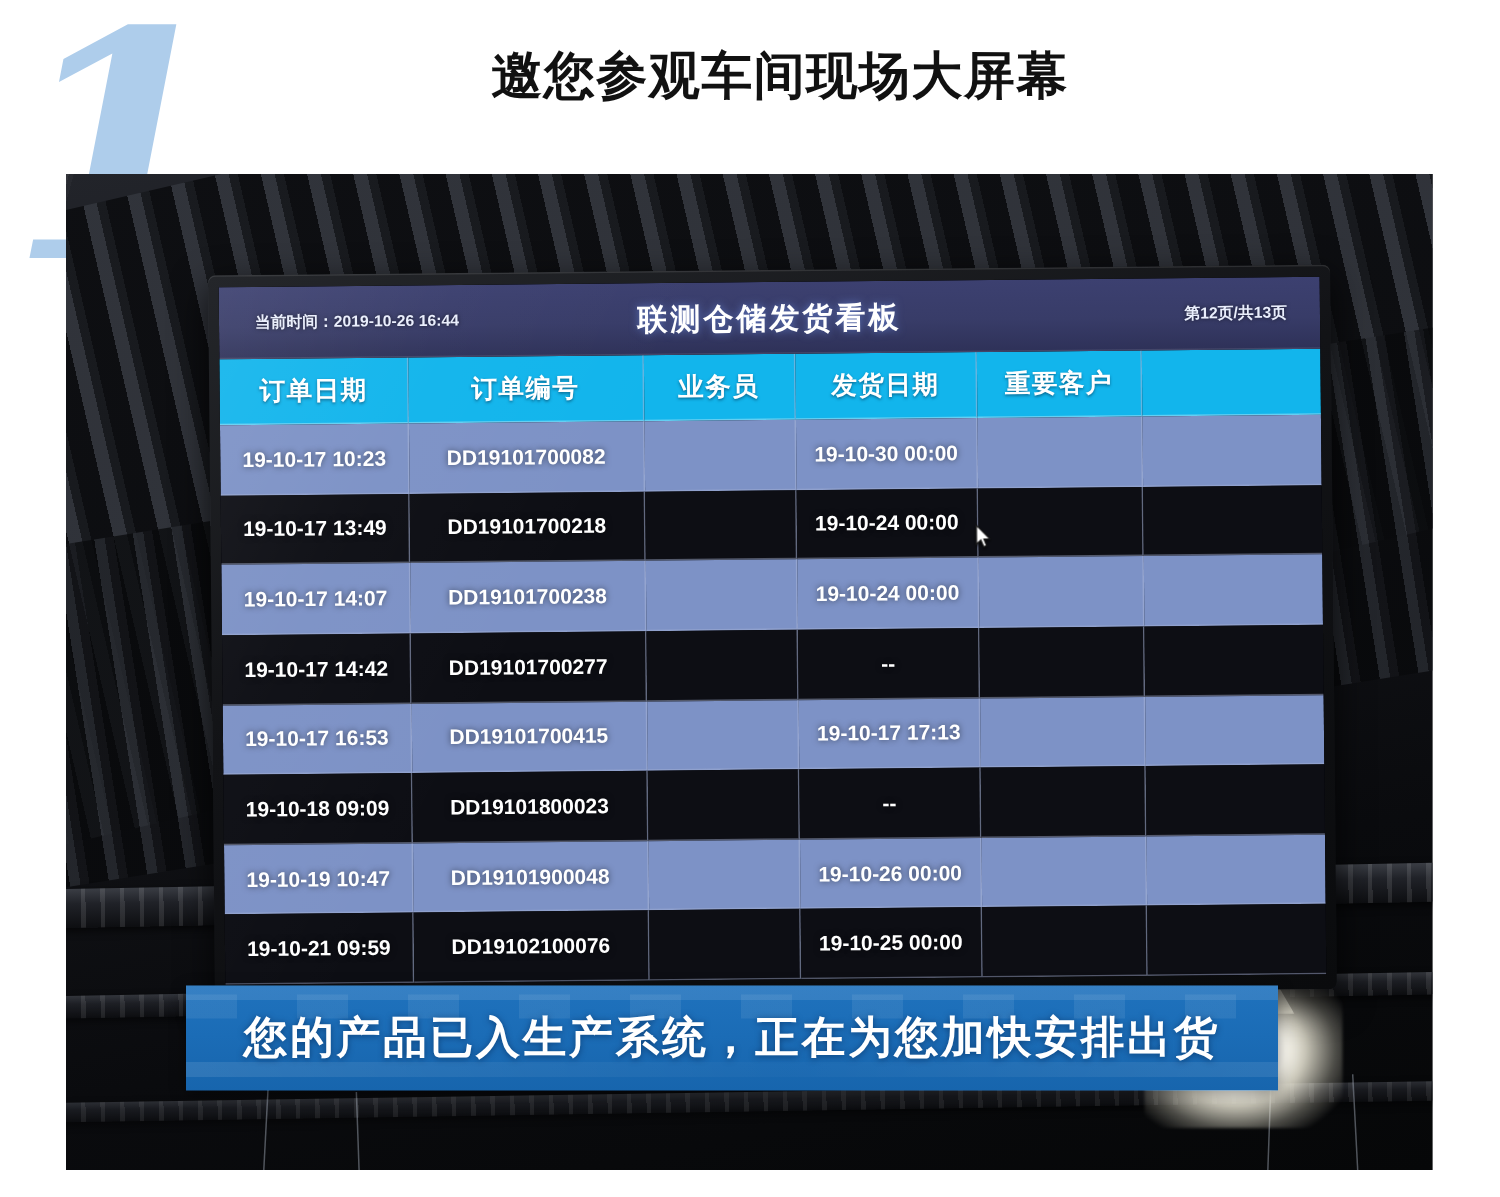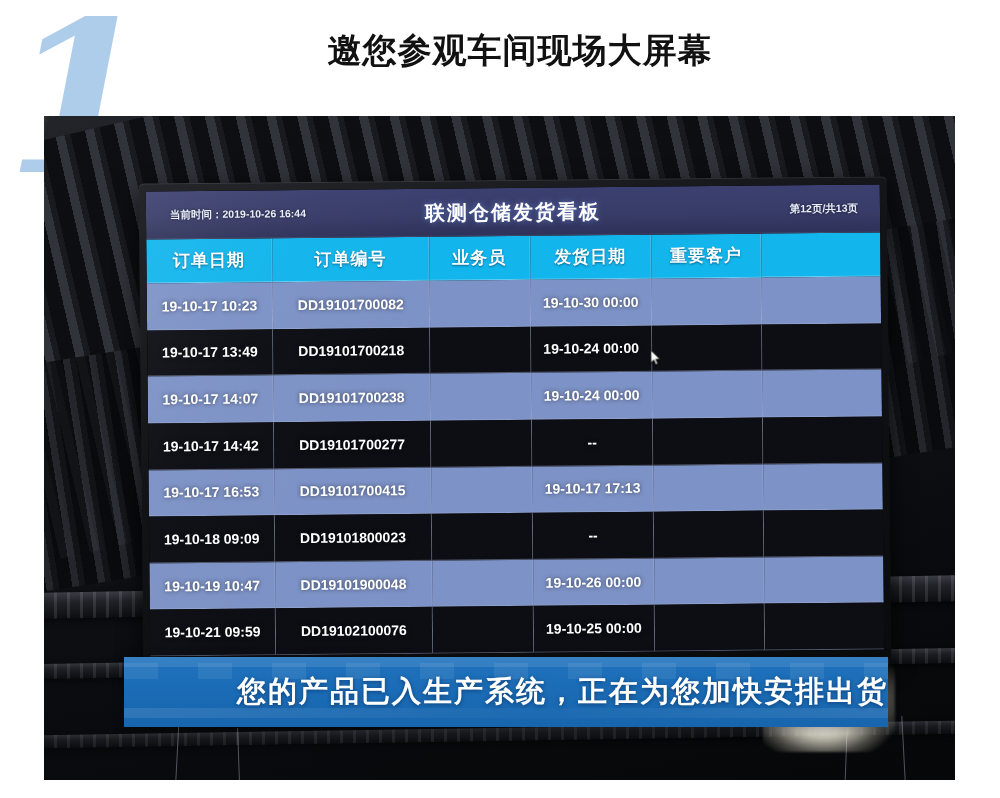--- a/index.html
+++ b/index.html
@@ -195,23 +195,22 @@
     filter:drop-shadow(0 1px 1px rgba(0,0,0,.8));
   }
 
   
   .banner{
     position:absolute;left:124px;top:657px;width:728px;height:70px;
     background:
       linear-gradient(180deg,rgba(255,255,255,.10) 0 10px,rgba(255,255,255,0) 10px 100%),
       linear-gradient(180deg,#1f72bd 0%,#1b6cb6 48%,#1765ad 100%);
     z-index:5;
-    display:flex;align-items:center;justify-content:flex-end;
+    display:flex;align-items:center;justify-content:center;
     box-shadow:0 2px 10px rgba(0,0,0,.45);
-    padding-left:36px;
   }
   .banner::before{
     content:"";position:absolute;left:0;right:0;top:6px;height:16px;
     background:repeating-linear-gradient(90deg,
       rgba(255,255,255,.075) 0 34px, rgba(255,255,255,0) 34px 74px);
   }
   .banner::after{
     content:"";position:absolute;left:0;right:0;bottom:9px;height:10px;
     background:linear-gradient(90deg,
       rgba(255,255,255,.10),rgba(255,255,255,.02) 55%,rgba(255,255,255,.09));

